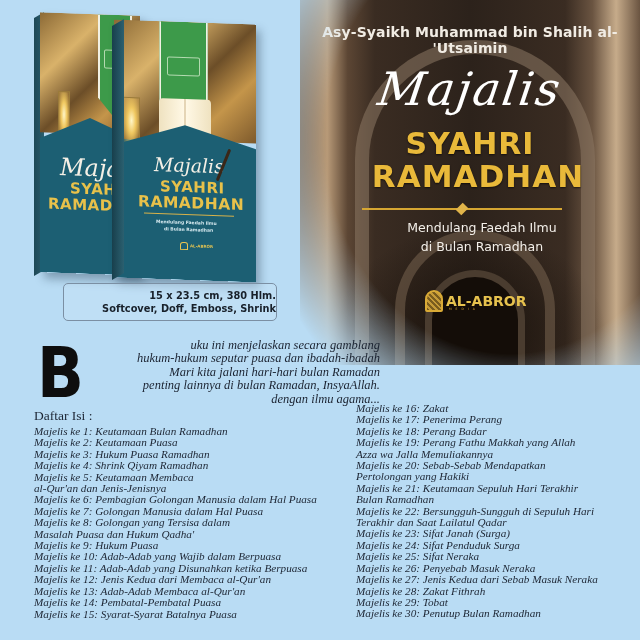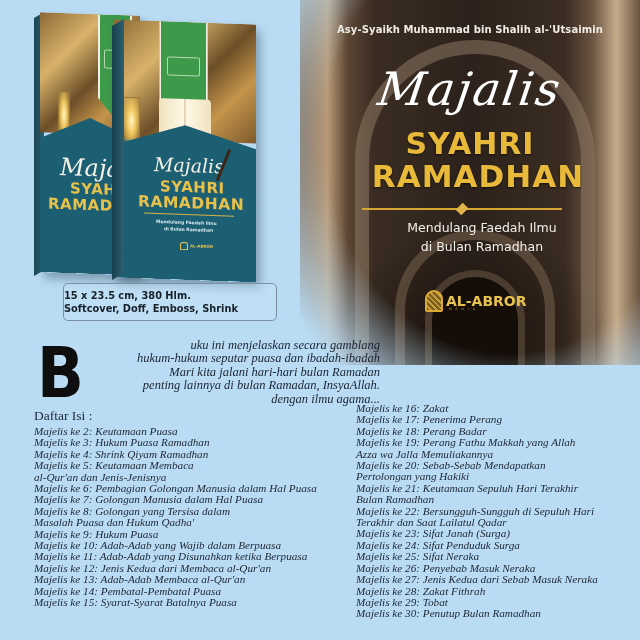--- a/index.html
+++ b/index.html
@@ -38,21 +38,21 @@
   }
   .arch-inner2 {
     position: absolute; left: 125px; top: 270px; width: 100px; height: 110px;
     border: 7px solid rgba(110,92,74,0.6);
     border-bottom: none;
     border-radius: 50px 50px 0 0;
     background: #140d08;
   }
   .hero-author {
     position: absolute; top: 24px; left: 0; width: 340px; text-align: center;
-    font-family: "DejaVu Sans", sans-serif; font-weight: bold; font-size: 10px;
+    font-family: "DejaVu Sans", sans-serif; font-weight: bold; font-size: 14px;
     color: #f1ece4; letter-spacing: 0.1px;
   }
   .hero-script {
     position: absolute; top: 62px; left: 0; width: 340px; text-align: center;
     font-family: "DejaVu Serif", serif; font-style: italic; font-size: 46px;
     color: #ffffff; letter-spacing: 2px; transform: skewX(-8deg);
   }
   .hero-t1, .hero-t2 {
     position: absolute; left: 0; width: 340px; text-align: center;
     font-family: "DejaVu Sans", sans-serif; font-weight: bold;
@@ -159,21 +159,21 @@
   }
   .pen {
     position: absolute; left: 222px; top: 148px; width: 3px; height: 34px; background: #3a2718;
     transform: rotate(22deg); border-radius: 2px; z-index: 2;
   }
 
   
   .spec {
     position: absolute; left: 63px; top: 283px; width: 214px; height: 38px;
     border: 1.5px solid #7b8fa3; border-radius: 5px;
-    text-align: left; padding-top: 5px;
+    text-align: right; padding-top: 5px;
     font-family: "DejaVu Sans", sans-serif; font-weight: bold; font-size: 9.8px; color: #18202a;
     line-height: 13px;
     background: rgba(200,228,248,0.4);
   }
 
   
   .dropcap {
     position: absolute; left: 37px; top: 338px;
     font-family: "DejaVu Sans", sans-serif; font-weight: bold; font-size: 70px;
     line-height: 70px; color: #0e0e0e; transform: scaleX(0.88); transform-origin: left top;
@@ -259,20 +259,21 @@
 <div class="intro">
   <div>uku ini menjelaskan secara gamblang</div>
   <div>hukum-hukum seputar puasa dan ibadah-ibadah</div>
   <div>Mari kita jalani hari-hari bulan Ramadan</div>
   <div>penting lainnya di bulan Ramadan, InsyaAllah.</div>
   <div>dengan ilmu agama...</div>
 </div>
 
 <div class="toc-title">Daftar Isi :</div>
 <div class="toc-col toc-left">
+  <div>Majelis ke 1: Keutamaan Bulan Ramadhan</div>
   <div>Majelis ke 2: Keutamaan Puasa</div>
   <div>Majelis ke 3: Hukum Puasa Ramadhan</div>
   <div>Majelis ke 4: Shrink Qiyam Ramadhan</div>
   <div>Majelis ke 5: Keutamaan Membaca</div>
   <div>al-Qur'an dan Jenis-Jenisnya</div>
   <div>Majelis ke 6: Pembagian Golongan Manusia dalam Hal Puasa</div>
   <div>Majelis ke 7: Golongan Manusia dalam Hal Puasa</div>
   <div>Majelis ke 8: Golongan yang Tersisa dalam</div>
   <div>Masalah Puasa dan Hukum Qadha'</div>
   <div>Majelis ke 9: Hukum Puasa</div>

